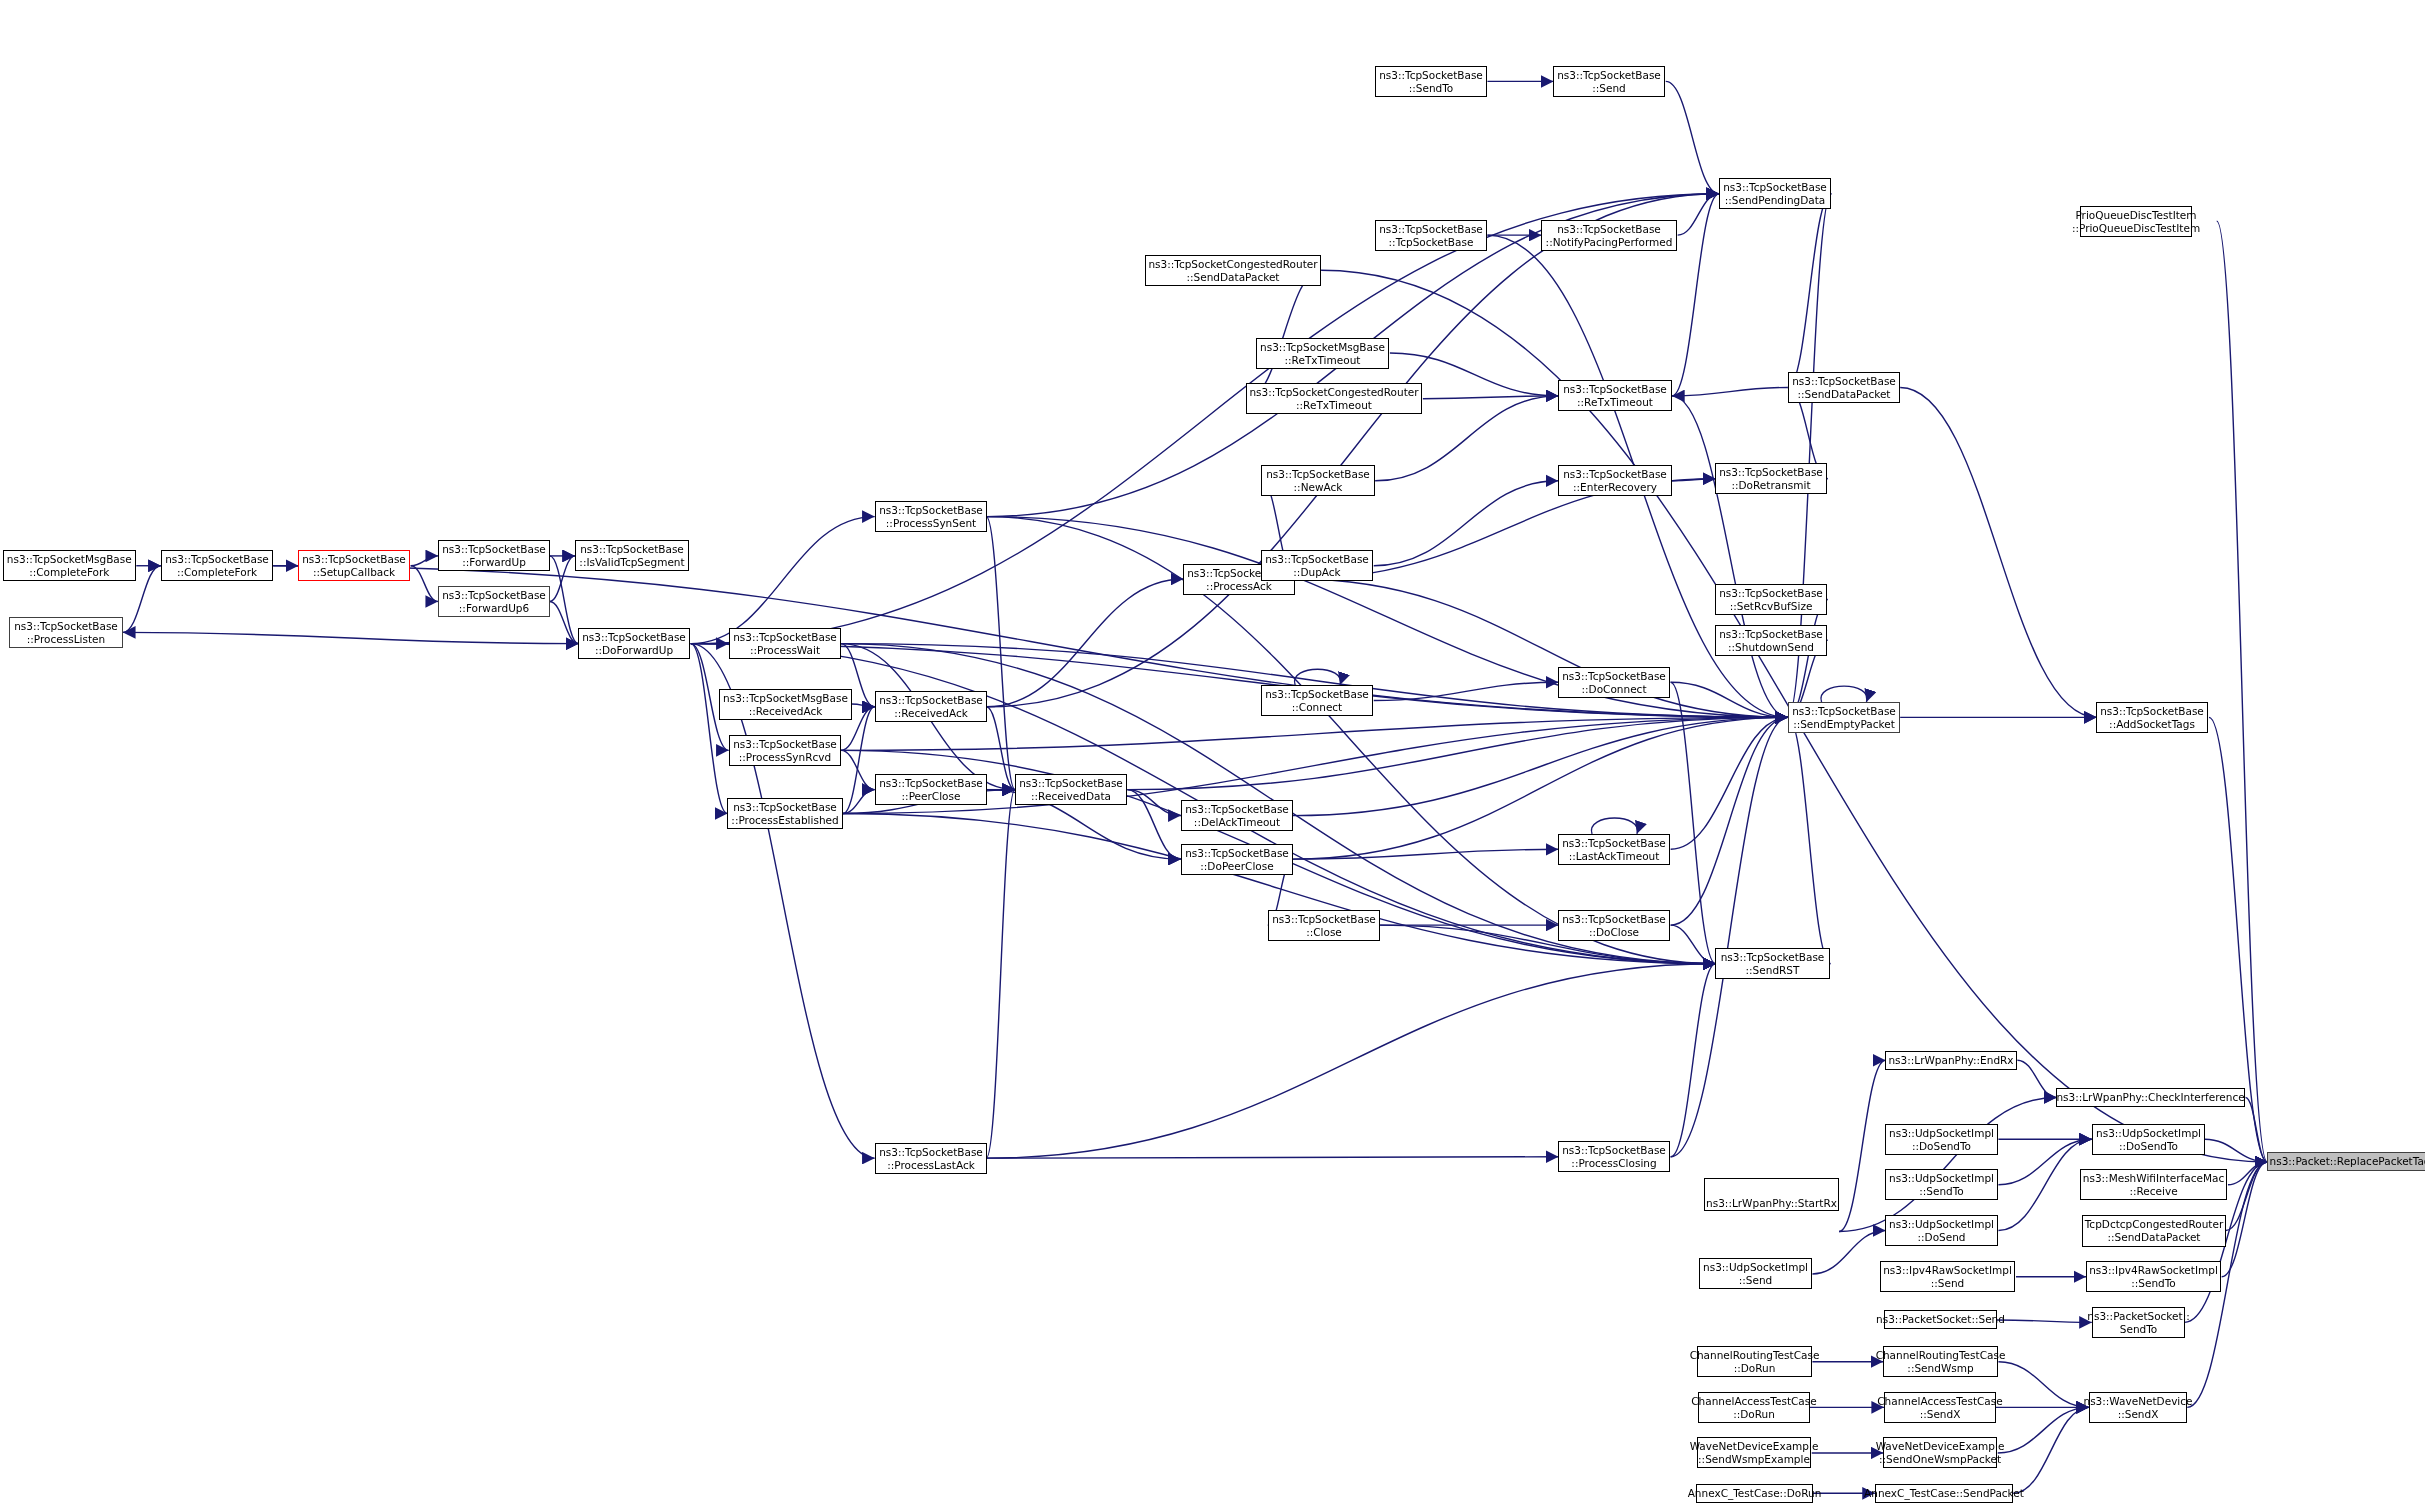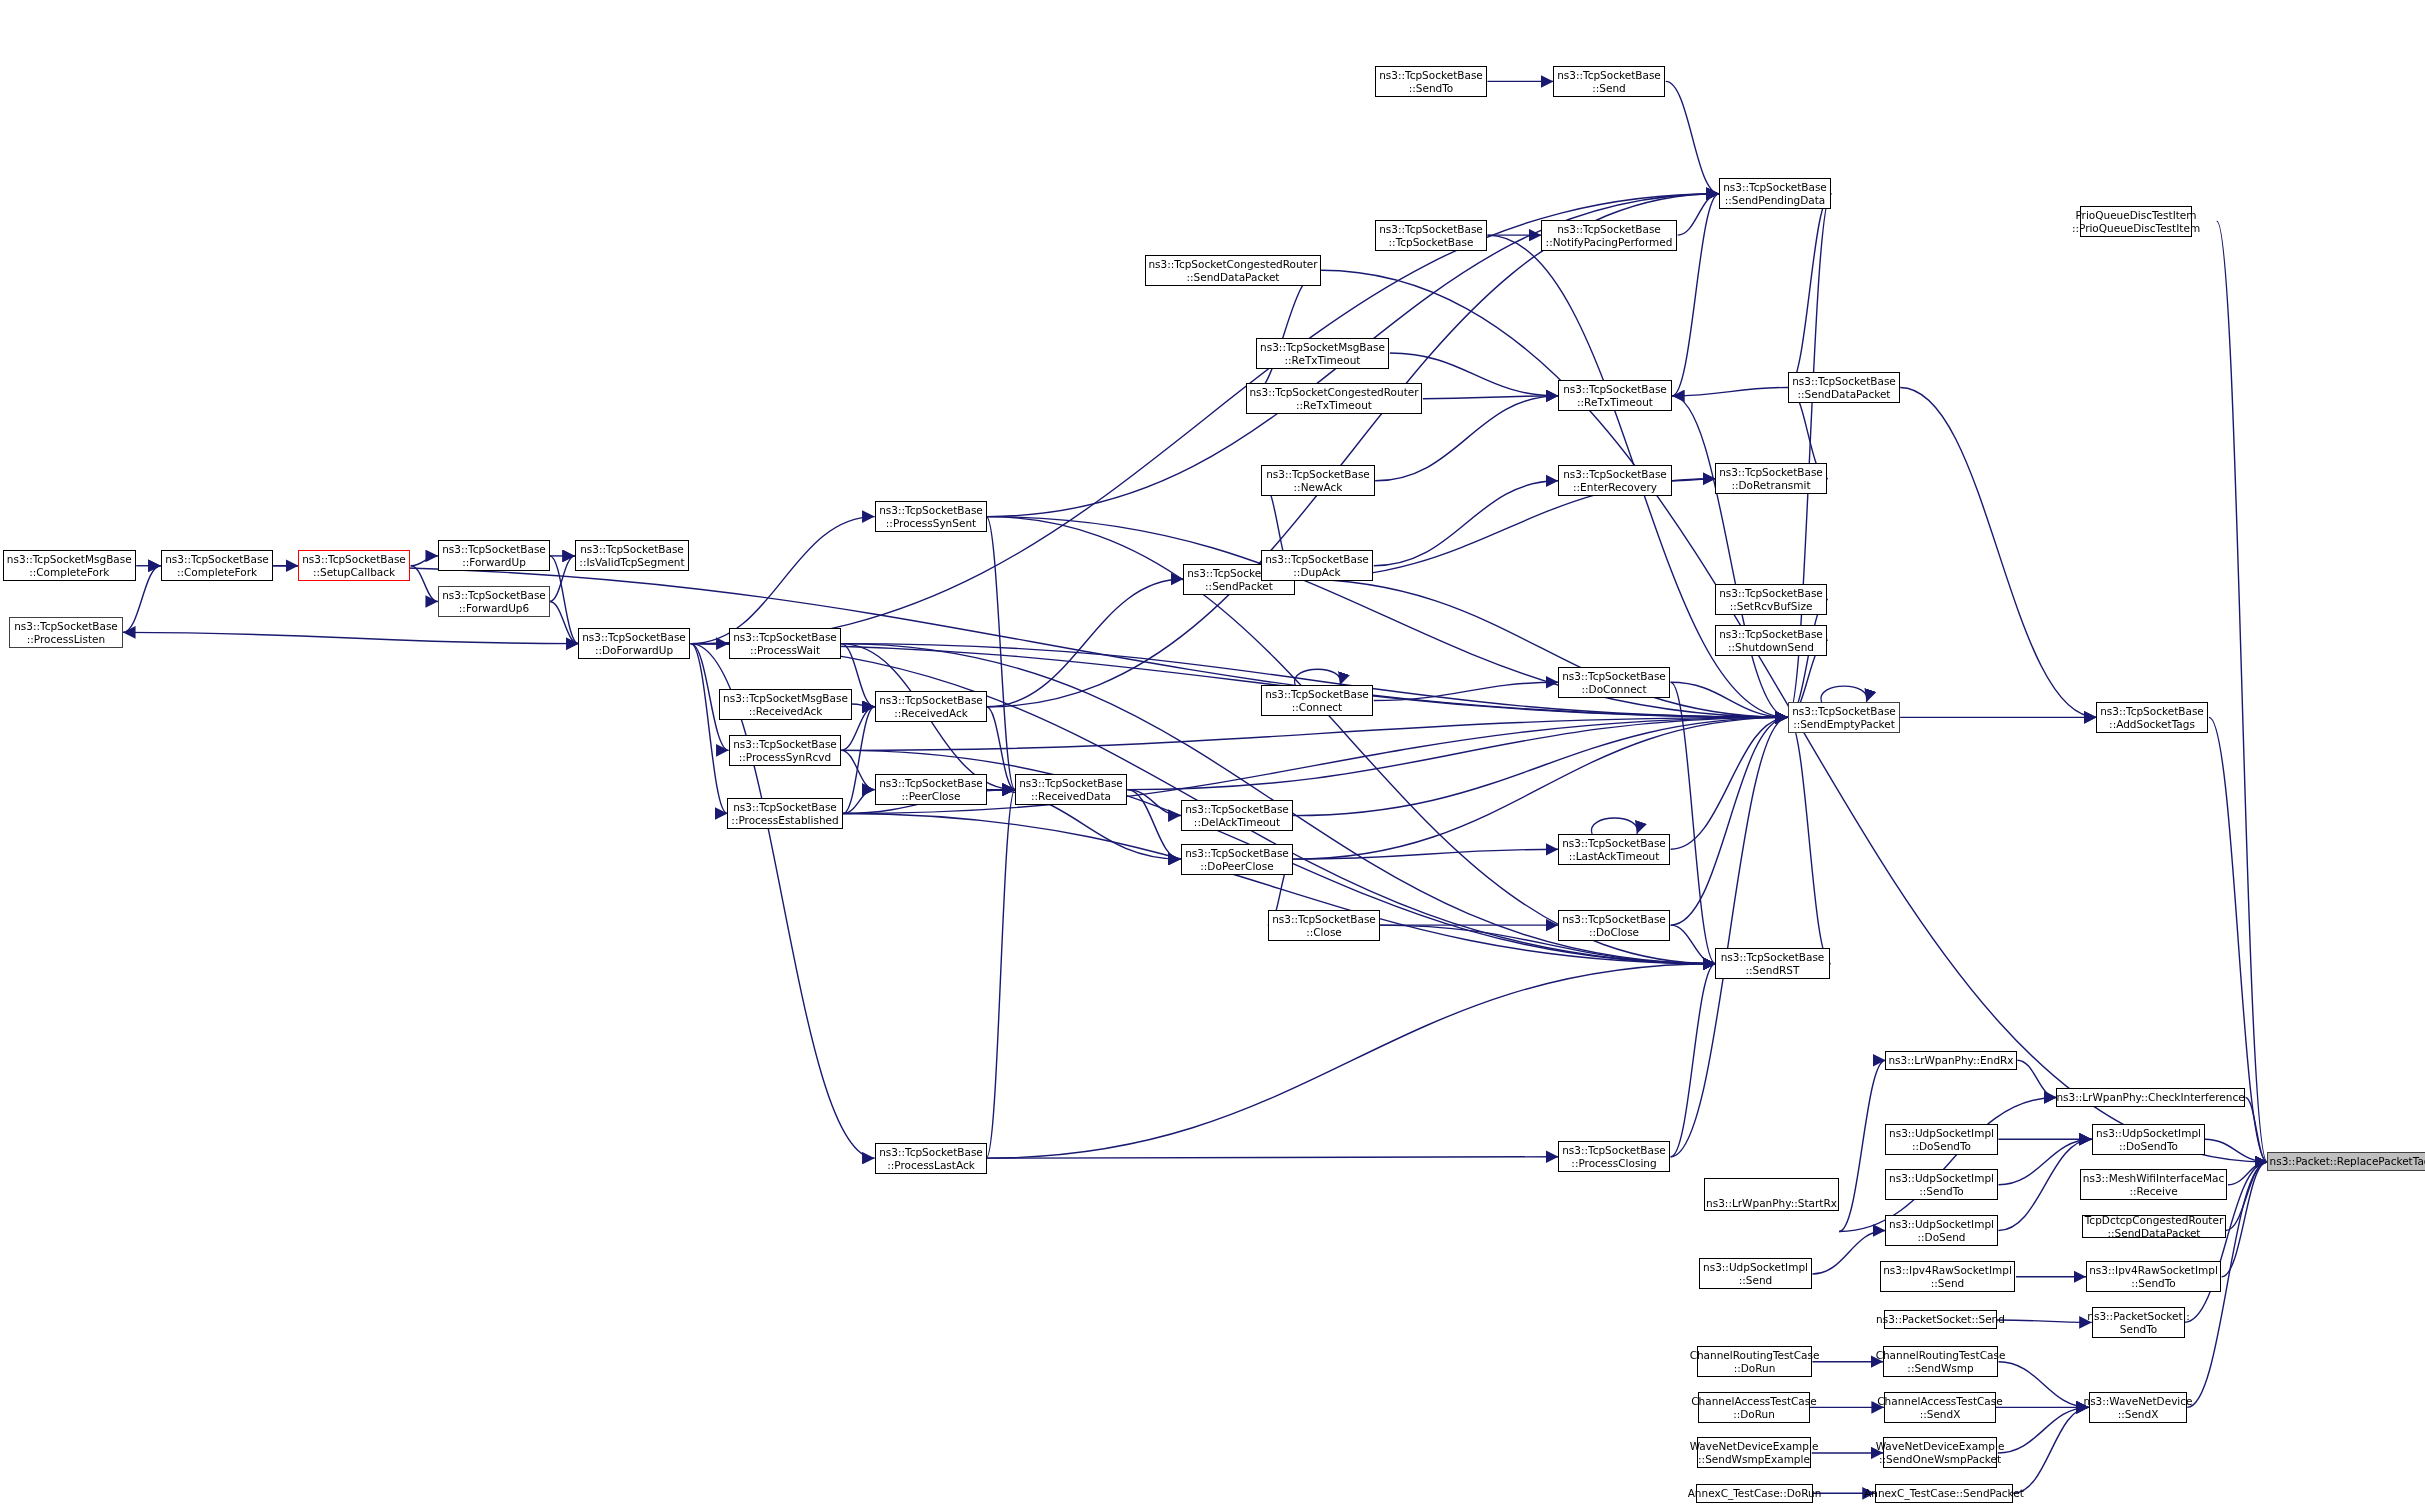--- a/index.html
+++ b/index.html
@@ -207,21 +207,21 @@
 <div class="node" style="left: 875px; top: 1143px; width: 112px; height: 31px;">
     <span>ns3::TcpSocketBase</span>
     <span>::ProcessLastAck</span>
   </div>
 <div class="node" style="left: 1015px; top: 774px; width: 112px; height: 31px;">
     <span>ns3::TcpSocketBase</span>
     <span>::ReceivedData</span>
   </div>
 <div class="node" style="left: 1183px; top: 564px; width: 112px; height: 31px;">
     <span>ns3::TcpSocketBase</span>
-    <span>::SendPacket</span>
+    <span>::ProcessAck</span>
   </div>
 <div class="node" style="left: 1181px; top: 800px; width: 112px; height: 31px;">
     <span>ns3::TcpSocketBase</span>
     <span>::DelAckTimeout</span>
   </div>
 <div class="node" style="left: 1181px; top: 844px; width: 112px; height: 31px;">
     <span>ns3::TcpSocketBase</span>
     <span>::DoPeerClose</span>
   </div>
 <div class="node" style="left: 1145px; top: 255px; width: 176px; height: 31px;">
@@ -350,21 +350,21 @@
     <span>::DoSend</span>
   </div>
 <div class="node" style="left: 1699px; top: 1258px; width: 113px; height: 31px;">
     <span>ns3::UdpSocketImpl</span>
     <span>::Send</span>
   </div>
 <div class="node" style="left: 2080px; top: 1169px; width: 147px; height: 31px;">
     <span>ns3::MeshWifiInterfaceMac</span>
     <span>::Receive</span>
   </div>
-<div class="node" style="left: 2082px; top: 1215px; width: 144px; height: 23px;">
+<div class="node" style="left: 2082px; top: 1215px; width: 144px; height: 32px;">
     <span>TcpDctcpCongestedRouter</span>
     <span>::SendDataPacket</span>
   </div>
 <div class="node" style="left: 1880px; top: 1261px; width: 135px; height: 31px;">
     <span>ns3::Ipv4RawSocketImpl</span>
     <span>::Send</span>
   </div>
 <div class="node" style="left: 2086px; top: 1261px; width: 135px; height: 31px;">
     <span>ns3::Ipv4RawSocketImpl</span>
     <span>::SendTo</span>

